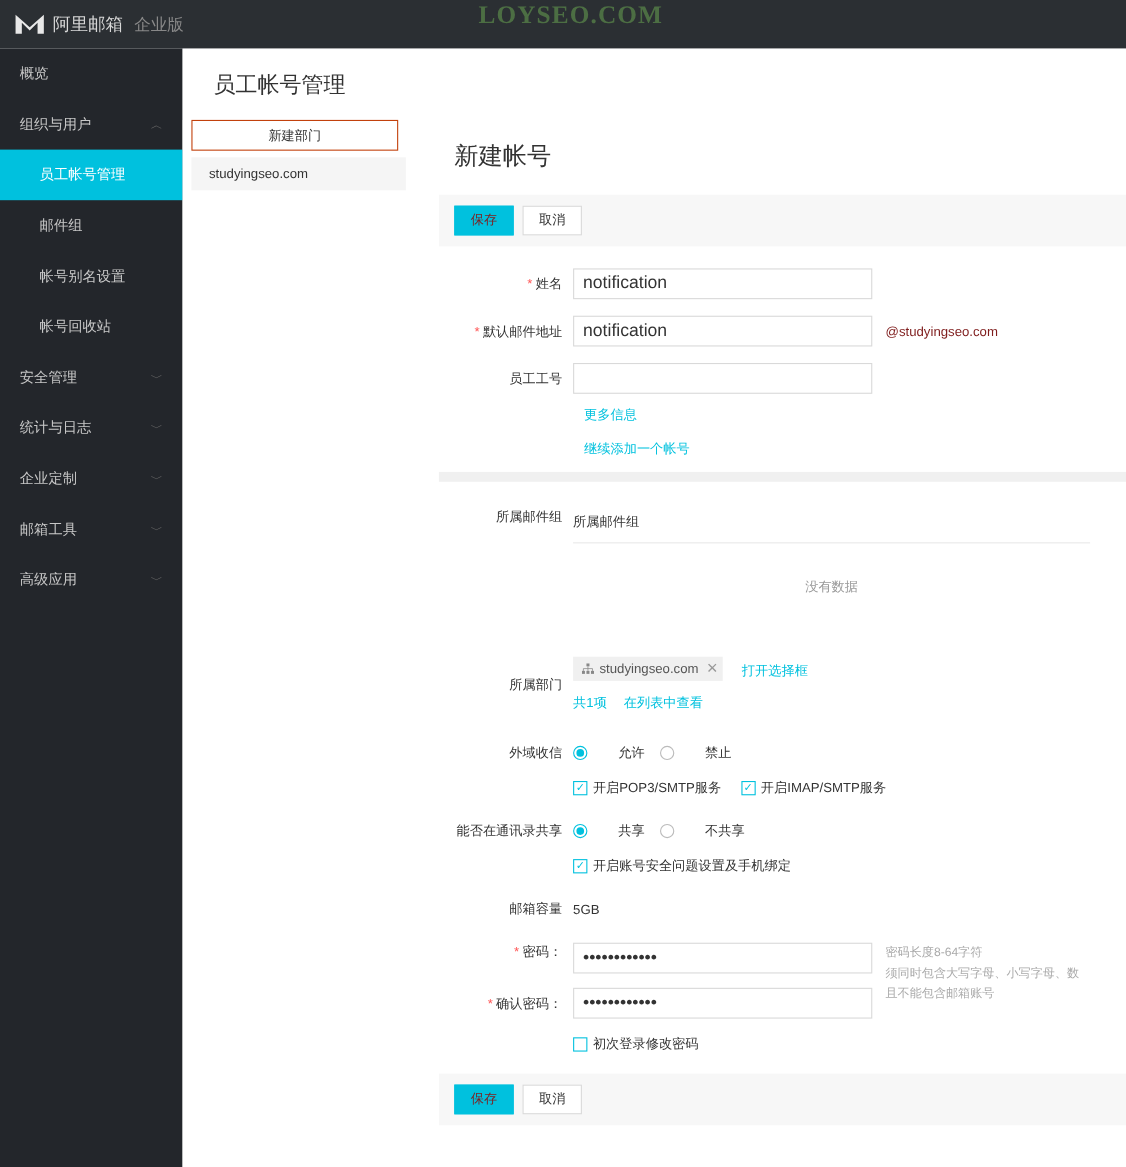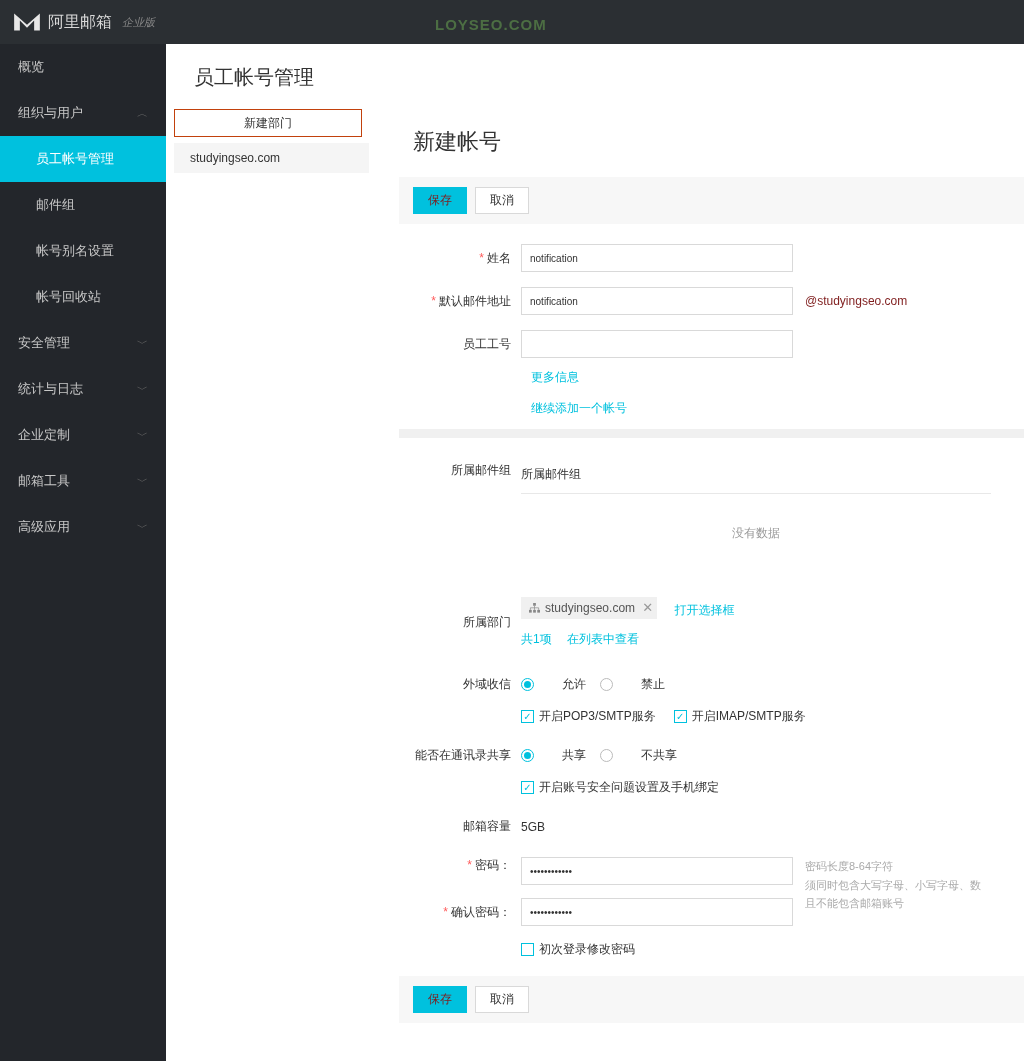--- a/index.html
+++ b/index.html
@@ -2,22 +2,22 @@
 <html><head>
   <meta charset="utf-8">
   <style>
     * { box-sizing: border-box; margin: 0; padding: 0; font-family: "Microsoft YaHei", "PingFang SC", sans-serif; }
     body { background: #f5f5f5; width: 1024px; height: 1061px; overflow: hidden; }
     
     .header { height: 44px; background: #2b2f33; display: flex; align-items: center; padding: 0 12px; position: relative; }
     .logo-wrap { display: flex; align-items: center; gap: 6px; }
     .logo-m { width: 30px; height: 20px; }
     .brand-text { color: #d8d8d8; font-size: 16px; font-weight: 500; }
-    .brand-sub { color: #888; font-size: 11px; margin-left: 4px; font-style: italic; }
-    .watermark { position: absolute; left: 435px; top: 16px; font-size: 15px; font-weight: bold; color: #5b8a4a; letter-spacing: 1px; opacity: 0.7; font-family: Liberation Sans, sans-serif; }
+    .brand-sub { color: #888; font-size: 15px; margin-left: 4px; }
+    .watermark { position: absolute; left: 435px; top: 1px; font-size: 23px; font-weight: bold; color: #5b8a4a; letter-spacing: 1px; opacity: 0.7; font-family: Liberation Serif, serif; }
     
     .main { display: flex; height: calc(100% - 44px); }
     
     .sidebar { width: 166px; background: #23262b; color: #c8c8c8; font-size: 13px; }
     .sidebar-item { padding: 14px 18px; cursor: pointer; display: flex; justify-content: space-between; align-items: center; }
     .sidebar-item.active { background: #00c1de; color: #fff; padding-left: 36px; }
     .sidebar-sub { padding: 14px 18px 14px 36px; cursor: pointer; font-size: 13px; }
     .chev { font-size: 11px; color: #666; }
     
     .content { flex: 1; background: #fff; overflow: hidden; display: flex; flex-direction: column; }
@@ -34,21 +34,21 @@
     
     .action-bar { background: #f7f7f7; padding: 10px 14px; display: flex; gap: 8px; }
     .btn { height: 27px; padding: 0 14px; font-size: 12px; border: 1px solid #d9d9d9; background: #fff; cursor: pointer; color: #333; }
     .btn-primary { background: #00c1de; border-color: #00c1de; color: #7f1d1d; }
     
     .form-area { padding: 20px 14px 0 14px; }
     .form-row { display: flex; align-items: center; margin-bottom: 15px; }
     .form-row.top { align-items: flex-start; }
     .form-label { width: 108px; text-align: right; font-size: 12px; color: #333; padding-right: 10px; }
     .req { color: #ff5b5b; margin-right: 3px; }
-    .form-input { width: 272px; height: 28px; border: 1px solid #d9d9d9; padding: 0 8px; font-size: 10px; color: #333; }
+    .form-input { width: 272px; height: 28px; border: 1px solid #d9d9d9; padding: 0 8px; font-size: 16px; color: #333; }
     .form-val { flex: 1; font-size: 12px; color: #333; }
     .link { color: #00c1de; font-size: 12px; cursor: pointer; }
     .domain-suffix { font-size: 12px; color: #7f1d1d; margin-left: 12px; }
     
     .links-row { margin: -4px 0 12px 118px; display: flex; flex-direction: column; gap: 14px; }
     
     .divider { height: 9px; background: #f0f0f0; margin: 8px -14px 24px -14px; }
     
     .mailgroup-box { width: 470px; height: 80px; border-top: 1px solid #e8e8e8; display: flex; align-items: center; justify-content: center; font-size: 12px; color: #999; margin-top: 6px; }
     

